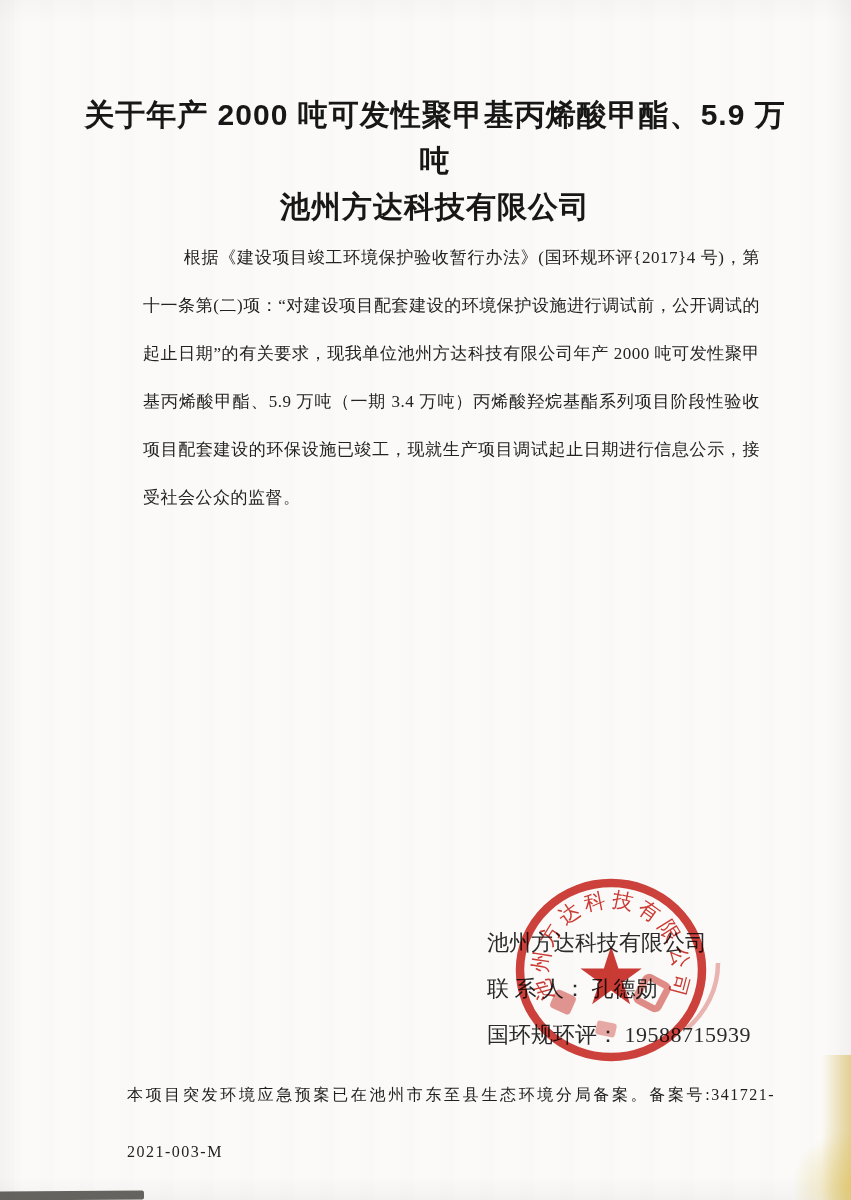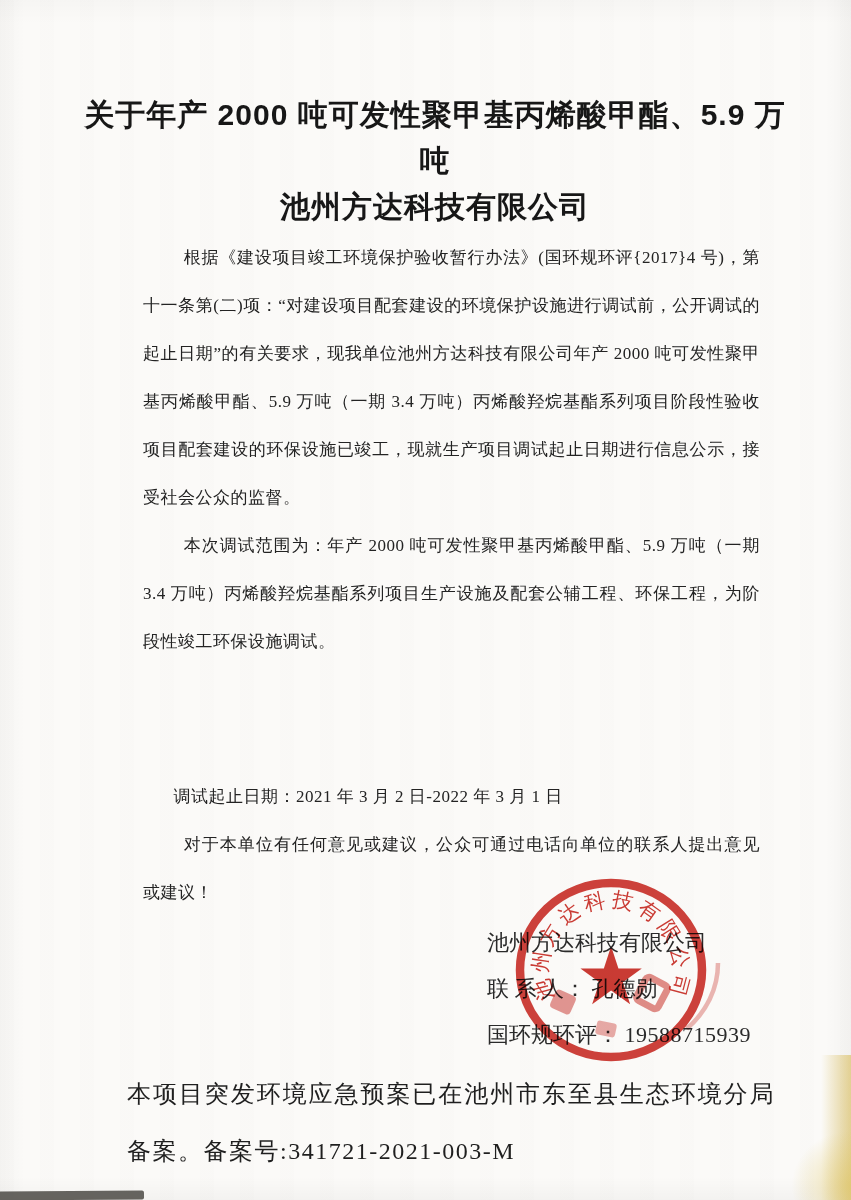--- a/index.html
+++ b/index.html
@@ -36,21 +36,21 @@
   #date-feedback .date-line{text-indent:1.8em;}
   .signature{
     position:absolute;top:920px;left:487px;
     font-size:22px;line-height:46px;color:#2a2a2a;
     white-space:nowrap;
   }
   .signature div{margin:0;}
   .sig-phone-number{letter-spacing:0.5px;}
   .footer-note{
     position:absolute;top:1066px;left:127px;width:648px;margin:0;
-    font-size:24px;line-height:57px;letter-spacing:1.5px;
+    font-size:16px;line-height:57px;letter-spacing:1.5px;
     text-align:justify;color:#1f1f1f;
   }
   .stamp-svg{
     position:absolute;left:0;top:0;width:851px;height:1200px;
     mix-blend-mode:multiply;opacity:0.93;pointer-events:none;
   }
   .artifact-bottom-left{
     position:absolute;left:-6px;top:1191px;width:150px;height:9px;
     background:#413e3a;opacity:0.8;border-radius:2px;
     transform:rotate(-0.4deg);
@@ -69,27 +69,22 @@
 
 <div class="page">
 
   <h1 class="doc-title">
     <span>关于年产 2000 吨可发性聚甲基丙烯酸甲酯、5.9 万吨</span>
     <span>池州方达科技有限公司</span>
   </h1>
 
   <div class="body-block" id="main-paragraphs">
     <p>根据《建设项目竣工环境保护验收暂行办法》(国环规环评{2017}4 号)，第十一条第(二)项：“对建设项目配套建设的环境保护设施进行调试前，公开调试的起止日期”的有关要求，现我单位池州方达科技有限公司年产 2000 吨可发性聚甲基丙烯酸甲酯、5.9 万吨（一期 3.4 万吨）丙烯酸羟烷基酯系列项目阶段性验收项目配套建设的环保设施已竣工，现就生产项目调试起止日期进行信息公示，接受社会公众的监督。</p>
-    <p>本次调试范围为：年产 2000 吨可发性聚甲基丙烯酸甲酯、5.9 万吨（一期 3.4 万吨）丙烯酸羟烷基酯系列项目生产设施及配套公辅工程、环保工程，为阶段性竣工环保设施调试。</p>
   </div>
 
-  <div class="body-block" id="date-feedback">
-    <p class="date-line"><span>调试起止日期：</span><span>2021 年 3 月 2 日-2022 年 3 月 1 日</span></p>
-    <p>对于本单位有任何意见或建议，公众可通过电话向单位的联系人提出意见或建议！</p>
-  </div>
 
   <div class="signature">
     <div>池州方达科技有限公司</div>
     <div><span>联 系 人：</span> <span>孔德勋</span></div>
     <div><span>国环规环评：</span> <span class="sig-phone-number">19588715939</span></div>
   </div>
 
   <svg class="stamp-svg" viewBox="0 0 851 1200" xmlns="http://www.w3.org/2000/svg">
 
     <ellipse cx="611" cy="970" rx="91" ry="87" fill="none" stroke="#c8221a" stroke-width="8.5" opacity="0.92"></ellipse>

